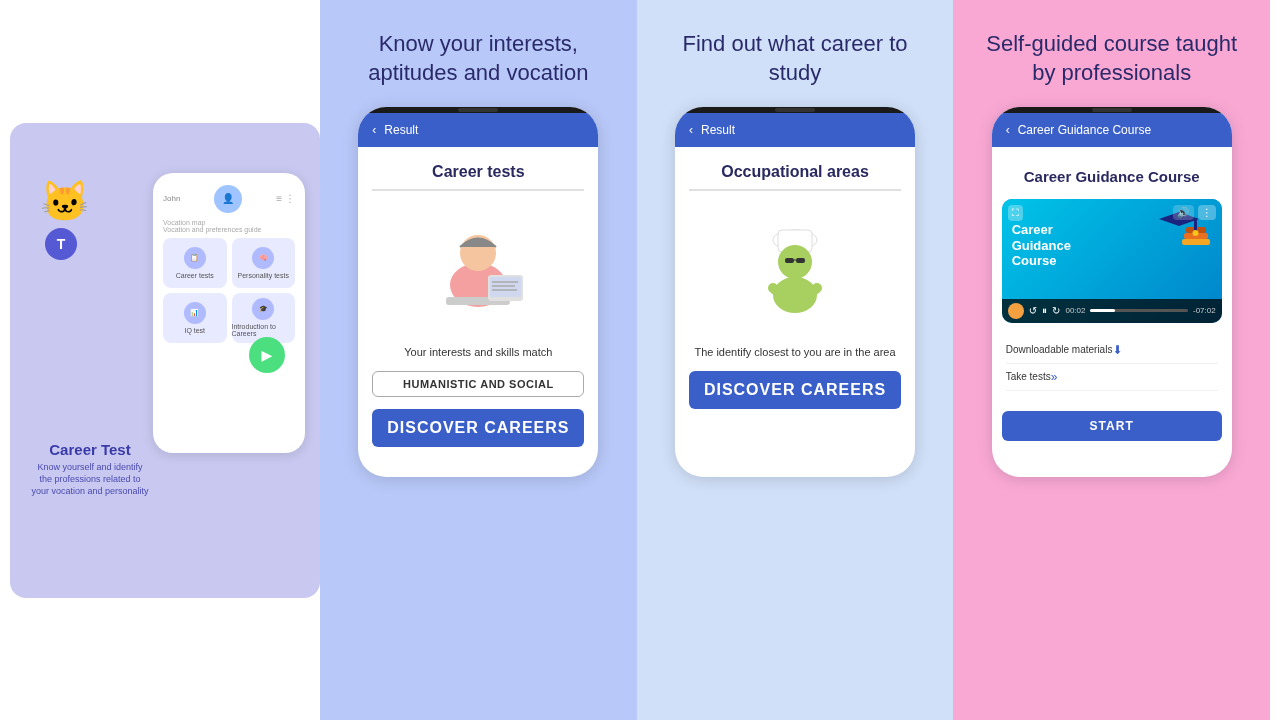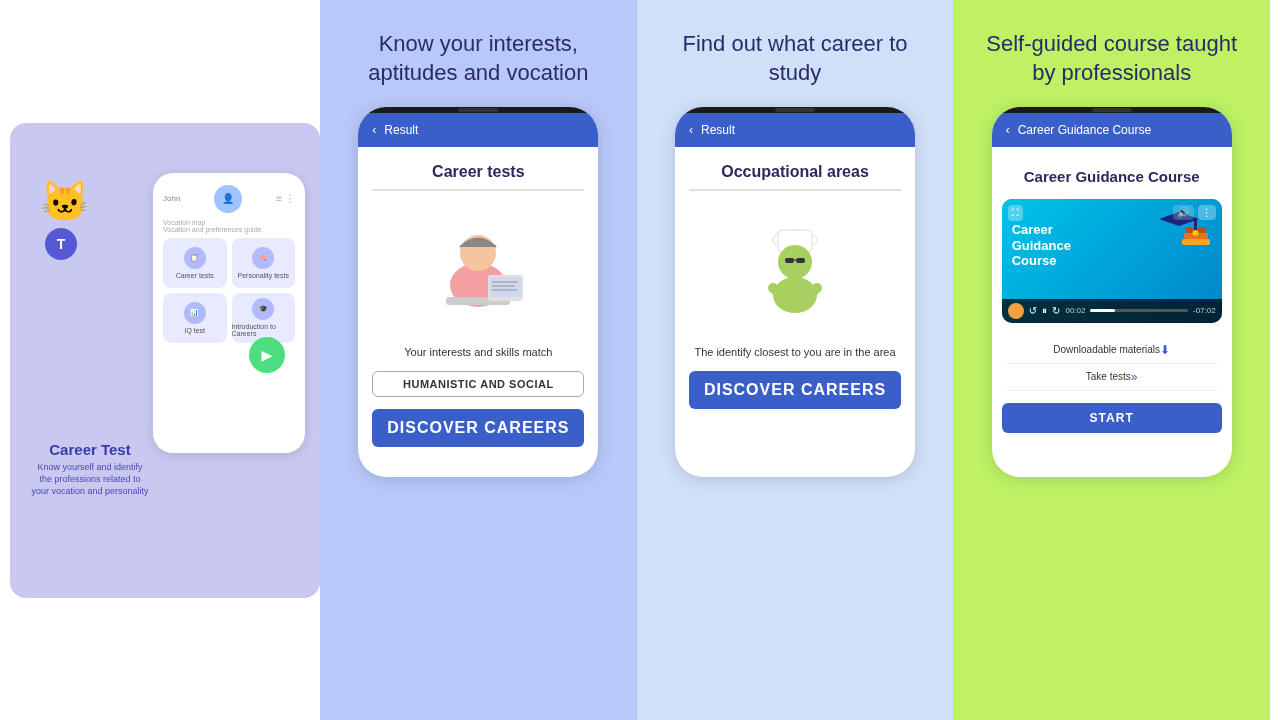--- a/index.html
+++ b/index.html
@@ -143,21 +143,21 @@
       flex: 1;
       height: 100%;
       display: flex;
       flex-direction: column;
       align-items: center;
       padding: 30px 15px 20px;
       position: relative;
     }
     .panel-blue { background: #b8c8f8; }
     .panel-lightblue { background: #d0e0f8; }
-    .panel-periwinkle { background: #bef264; }
+    .panel-periwinkle { background: #f9a8d4; }
 
     .feature-panel .panel-title {
       font-size: 22px;
       font-weight: 400;
       color: #2a2a6a;
       text-align: center;
       line-height: 1.3;
       margin-bottom: 20px;
       max-width: 260px;
     }
@@ -304,21 +304,21 @@
     }
     .time-text {
       color: #ccc;
       font-size: 8px;
     }
     .course-meta {
       padding: 4px 4px;
     }
     .meta-row {
       display: flex;
-      justify-content: center;
+      justify-content: flex-start;
       align-items: center;
       padding: 6px 0;
       border-bottom: 1px solid #f0f0f0;
       font-size: 10px;
       color: #333;
     }
     .meta-icon {
       color: #3a5fc8;
       font-size: 12px;
     }
@@ -326,21 +326,21 @@
       background: #3a5fc8;
       color: #fff;
       border: none;
       border-radius: 6px;
       padding: 8px 4px;
       width: 100%;
       font-size: 12px;
       font-weight: 700;
       letter-spacing: 1px;
       cursor: pointer;
-      margin-top: 8px;
+      margin-top: 16px;
     }
   </style>
 </head>
 <body>
 
 <div class="main-container">
 
   <div class="card-intro">
 
     <div class="robot-icon">🐱</div>

